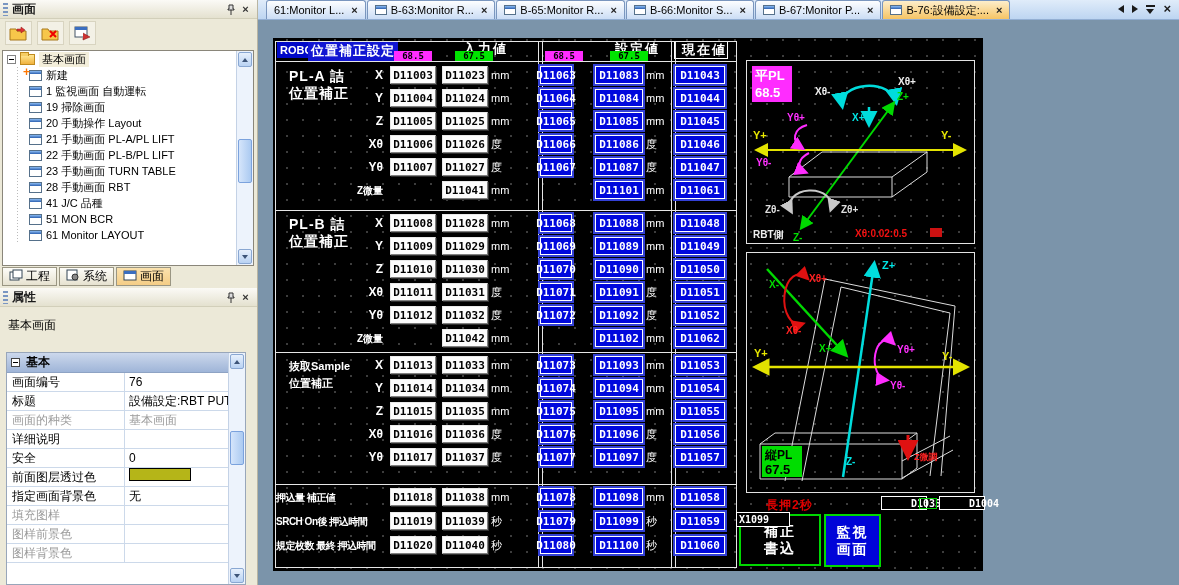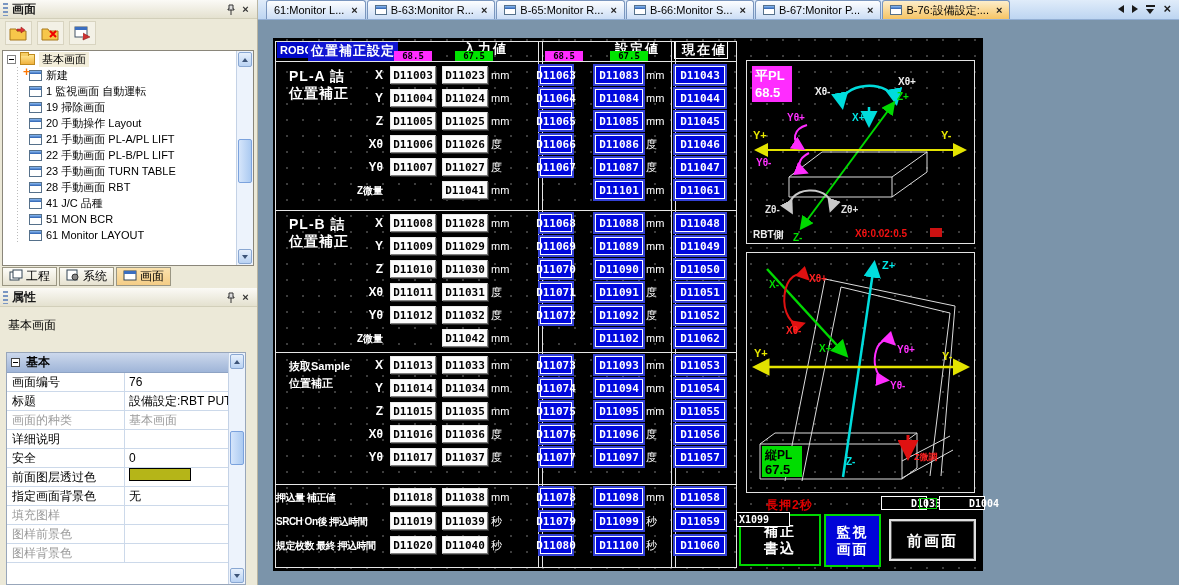--- a/index.html
+++ b/index.html
@@ -683,18 +683,15 @@
       <span class="mini-reg" style="left:666px;">D1004</span>
       <span class="write-tag">X1099</span>
       <div class="hmi-btn" id="btn-write">
         <span>補正</span>
         <span>書込</span>
       </div>
       <div class="hmi-btn" id="btn-monitor">
         <span>監視</span>
         <span>画面</span>
       </div>
-      <div class="hmi-btn" id="btn-prev">
-        <span>前画面</span>
-      </div>
     </div>
   </div>
 </div>
 
 </body></html>

